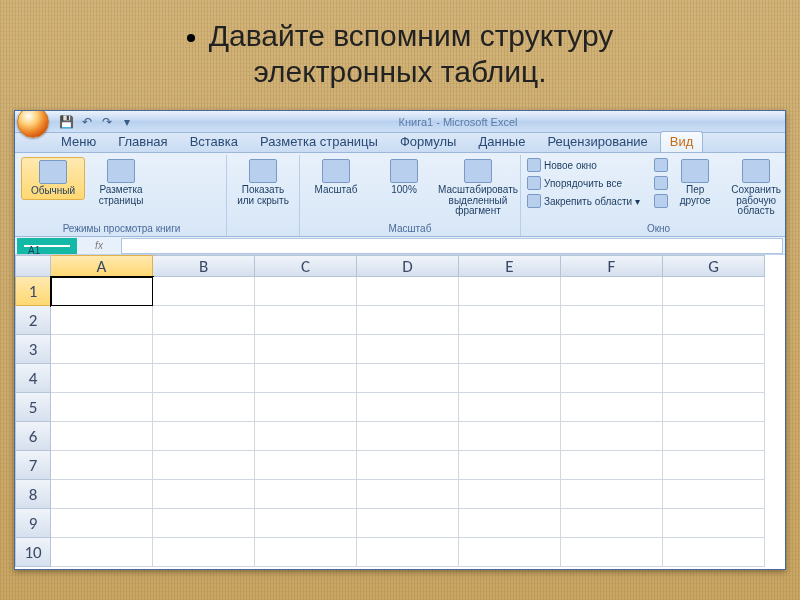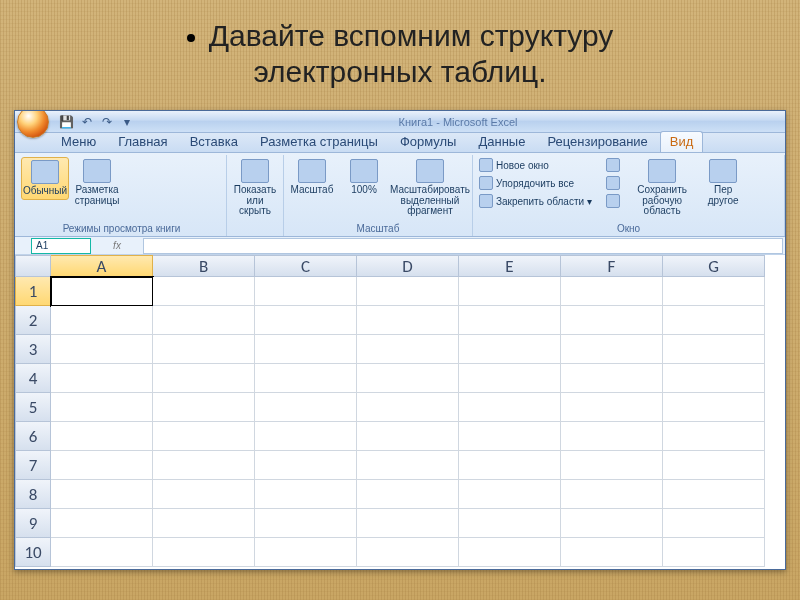--- a/index.html
+++ b/index.html
@@ -91,43 +91,43 @@
   }
   .rgroup {
     border-right:1px solid #b8cee8;
     padding: 2px 4px 0 4px;
     display:flex; flex-direction:column;
     height:100%;
   }
   .rgroup .items { flex:1; display:flex; align-items:flex-start; gap:4px;}
   .rgroup .label { text-align:center; font-size:10px; color:#4a6a99; padding:1px 0 2px; white-space:nowrap;}
   .rbtn-big {
-    width:48px; display:flex; flex-direction:column; align-items:center; gap:2px;
+    width:64px; display:flex; flex-direction:column; align-items:center; gap:2px;
     padding:2px 2px;
     border-radius:3px;
   }
   .rbtn-big.sel { background:linear-gradient(#ffe9b0,#ffd873); border:1px solid #e0b14a;}
   .rbtn-big .ricon { width:28px;height:24px; background:#b8d0ee; border:1px solid #7a9ac6; border-radius:2px;}
   .rbtn-big .rtext { font-size:10px; text-align:center; line-height:1.05;}
   .rbtn-small { display:flex; align-items:center; gap:3px; font-size:10px; padding:1px 2px; white-space:nowrap;}
   .rbtn-small .micon { width:14px;height:14px;background:#b8d0ee;border:1px solid #7a9ac6;border-radius:2px;}
   .col-items { display:flex; flex-direction:column; gap:2px;}
   
   .fx-row {
     height:18px;
     background:#e8f1fb;
     border-bottom:1px solid #c0d3ea;
     display:flex; align-items:center;
     font-size:10px;
   }
   .namebox {
-    width:60px; height:16px; border:1px solid #14b8a6; background:#fff;
-    margin-left:16px; display:flex;align-items:center; padding:0 4px;
-  }
-  .fx-btns { width:52px; display:flex;justify-content:center; gap:4px; color:#7a7a7a;}
+    width:60px; height:16px; border:7px solid #14b8a6; background:#fff;
+    margin-left:2px; display:flex;align-items:flex-start; padding:0 4px;
+  }
+  .fx-btns { width:44px; display:flex;justify-content:center; gap:4px; color:#7a7a7a;}
   .fx-input { flex:1; height:16px; border:1px solid #b0c6e0; background:#fff; margin-right:2px;}
   
   .sheet { position:relative; background:#fff;}
   .corner {
     position:absolute; left:0; top:0; width:36px; height:22px;
     background:linear-gradient(#f0f4fa,#d6e0ee);
     border:1px solid #b6c4d8;
   }
   .col-headers {
     position:absolute; left:36px; right:0; top:0; height:22px;
@@ -260,27 +260,27 @@
           <div class="rbtn-small">
               <span class="micon"></span>
             </div>
           <div class="rbtn-small">
               <span class="micon"></span>
             </div>
           <div class="rbtn-small">
               <span class="micon"></span>
             </div>
         </div>
+        <div class="rbtn-big" style="width:42px">
+          <div class="ricon"></div>
+          <div class="rtext"><span>Пер</span><br><span>другое</span></div>
+        </div>
         <div class="rbtn-big" style="width:72px">
           <div class="ricon"></div>
           <div class="rtext"><span>Сохранить</span><br><span>рабочую область</span></div>
-        </div>
-        <div class="rbtn-big" style="width:42px">
-          <div class="ricon"></div>
-          <div class="rtext"><span>Пер</span><br><span>другое</span></div>
         </div>
       </div>
       <div class="label">Окно</div>
     </div>
   </div>
 
   <div class="fx-row">
     <div class="namebox">
         <span>A1</span>
       </div>

